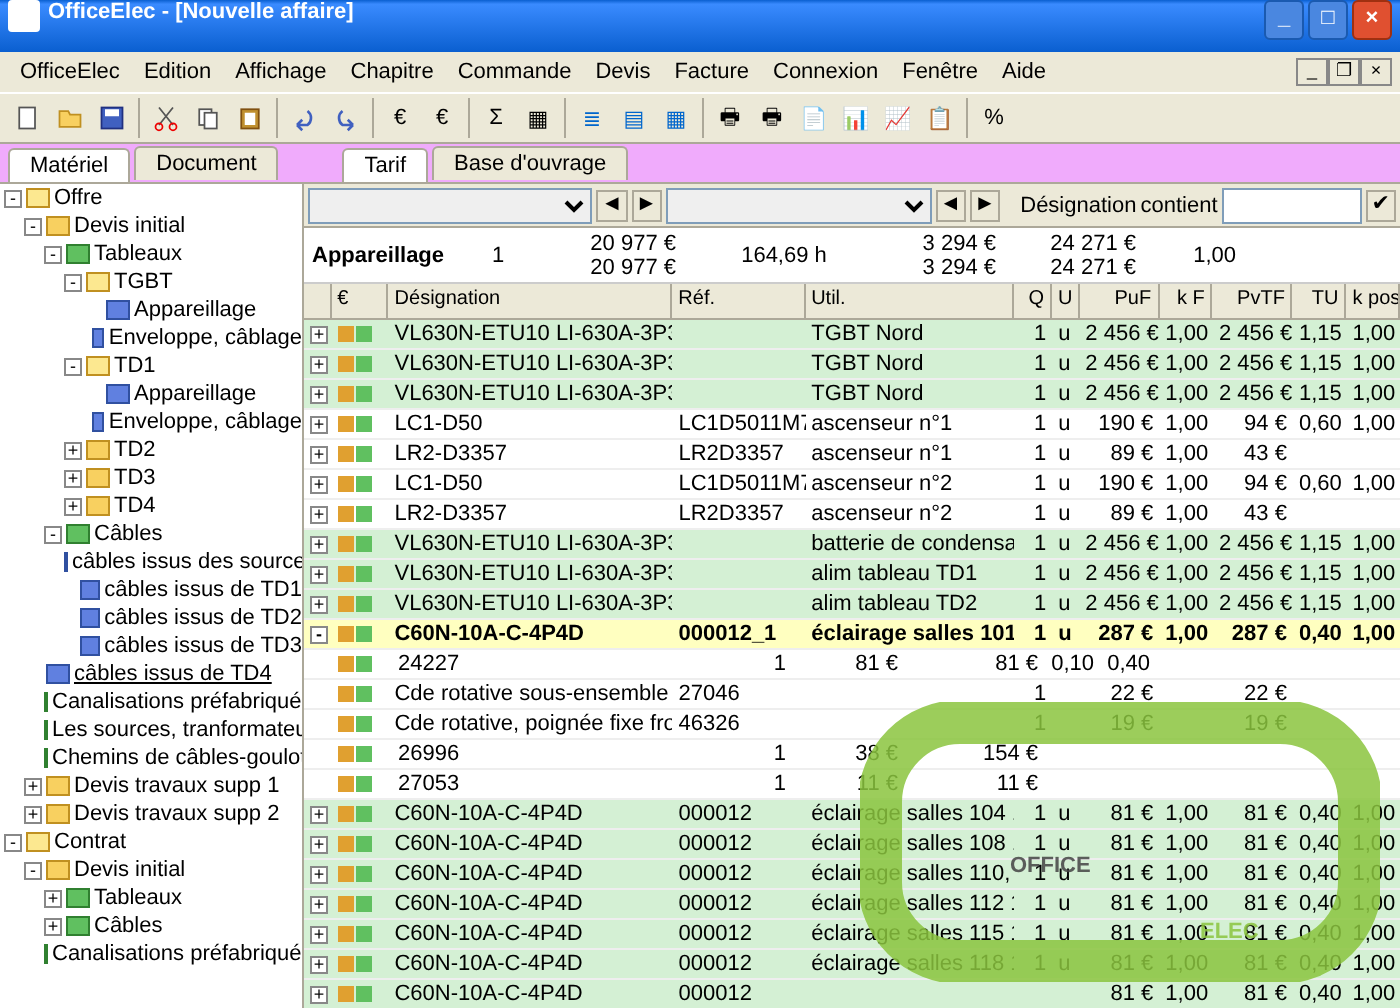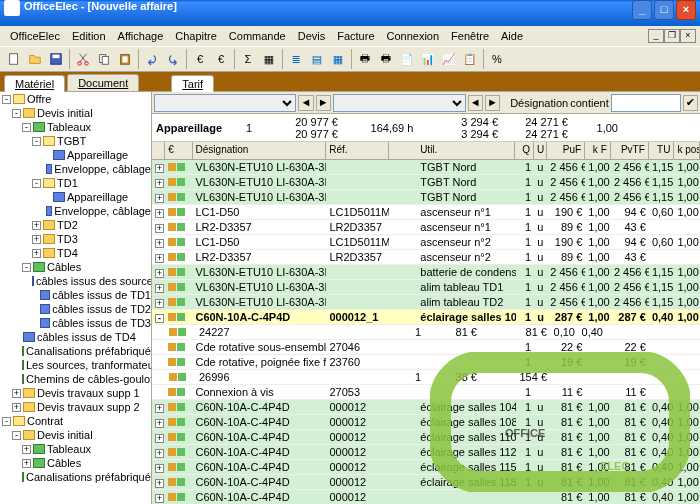--- a/index.html
+++ b/index.html
@@ -10,21 +10,21 @@
 .winbtns { display: flex; gap: 2px; }
 .winbtn { width: 20px; height: 20px; background: #4a87e0; border: 1px solid #1a5ab0; border-radius: 3px; color: #fff; text-align: center; line-height: 16px; font-weight: bold; cursor: pointer; }
 .winbtn.close { background: #e05030; border-color: #a03010; }
 .menubar { background: #ece9d8; height: 20px; display: flex; align-items: center; padding: 0 4px; }
 .menubar span { padding: 2px 6px; cursor: pointer; }
 .menubar .mdi { margin-left: auto; display: flex; gap: 0; }
 .menubar .mdi div { width: 16px; height: 14px; border: 1px solid #888; background: #ece9d8; text-align: center; line-height: 11px; cursor: pointer; font-size: 9px; }
 .toolbar { background: #ece9d8; height: 26px; border-top: 1px solid #fff; border-bottom: 1px solid #aca899; display: flex; align-items: center; padding: 0 4px; gap: 1px; }
 .tbtn { width: 20px; height: 20px; display: inline-flex; align-items: center; justify-content: center; cursor: pointer; border: 1px solid transparent; }
 .tsep { width: 1px; height: 20px; background: #aca899; margin: 0 2px; }
-.tabbar { height: 20px; display: flex; align-items: flex-end; background: #a16207; border-bottom: 1px solid #aca899; padding-left: 4px; text-decoration: underline; }
+.tabbar { height: 20px; display: flex; align-items: center; background: #f0abfc; border-bottom: 1px solid #aca899; padding-left: 4px; }
 .tab { padding: 2px 10px; border: 1px solid #aca899; border-bottom: none; background: #ece9d8; margin-right: 2px; cursor: pointer; border-radius: 3px 3px 0 0; }
 .tab.active { background: #fff; position: relative; top: 1px; }
 .content { display: flex; height: calc(504px - 26px - 20px - 26px - 20px); background: #fff; }
 .tree-panel { width: 152px; border-right: 1px solid #aca899; overflow: hidden; display: flex; flex-direction: column; }
 .tree-header { background: #ece9d8; border-bottom: 1px solid #aca899; padding: 2px 4px; font-weight: bold; }
 .tree { flex: 1; overflow: auto; background: #fff; font-size: 10px; }
 .tree-node { white-space: nowrap; padding: 1px 0 1px 2px; cursor: pointer; display: flex; align-items: center; }
 .exp { display: inline-block; width: 9px; height: 9px; border: 1px solid #888; text-align: center; line-height: 7px; font-size: 9px; margin-right: 2px; background: #fff; color: #000; }
 .ficon { display: inline-block; width: 12px; height: 10px; margin-right: 2px; }
 .ficon.folder { background: #f8d060; border: 1px solid #c09020; }
@@ -43,21 +43,21 @@
 .grid-row { display: flex; height: 15px; border-bottom: 1px solid #eee; font-size: 10px; align-items: center; }
 .grid-row.alt { background: #d4f0d4; }
 .grid-row.sel { background: #ffffc0; }
 .grid-row > div { padding: 0 3px; overflow: hidden; white-space: nowrap; }
 .grid-row.bold { font-weight: bold; }
 .c-exp { width: 14px; text-align: center; }
 .c-icon { width: 30px; display: flex; gap: 1px; }
 .c-icon span { width: 8px; height: 8px; display: inline-block; }
 .c-des { width: 150px; }
 .c-ref { width: 70px; }
-.c-util { width: 110px; margin-left: 28px; }
+.c-util { width: 110px; }
 .c-q { width: 20px; text-align: right; }
 .c-u { width: 14px; }
 .c-puf { width: 42px; text-align: right; }
 .c-kf { width: 28px; text-align: right; }
 .c-ptf { width: 42px; text-align: right; }
 .c-tu { width: 28px; text-align: right; }
 .c-kp { width: 28px; text-align: right; }
 .watermark { position: absolute; right: 10px; bottom: 10px; pointer-events: none; }
 .watermark svg { width: 260px; height: 140px; opacity: 0.85; }
 .ico-svg { width: 14px; height: 14px; }
@@ -160,20 +160,21 @@
   <div class="tbtn">📋</div>
   <div class="tsep"></div>
   <div class="tbtn">%</div>
 </div>
 
 <div class="tabbar">
   <div class="tab active">Matériel</div>
   <div class="tab">Document</div>
   <div style="width:30px"></div>
   <div class="tab active">Tarif</div>
+  <div class="tab">Base d'ouvrage</div>
 </div>
 
 <div class="content">
   <div class="tree-panel">
     <div class="tree" id="tree">
         <div class="tree-node" style="padding-left: 2px;">
           <span class="exp">-</span>
           <span class="ficon folder-open"></span>
           <span>Offre</span>
         </div>
@@ -250,21 +251,21 @@
         <div class="tree-node" style="padding-left: 32px;">
           <span style="display:inline-block;width:11px"></span>
           <span class="ficon blue"></span>
           <span>câbles issus de TD2</span>
         </div>
         <div class="tree-node" style="padding-left: 32px;">
           <span style="display:inline-block;width:11px"></span>
           <span class="ficon blue"></span>
           <span>câbles issus de TD3</span>
         </div>
-        <div class="tree-node" style="padding-left: 12px;">
+        <div class="tree-node" style="padding-left: 12px; text-decoration: underline;">
           <span style="display:inline-block;width:11px"></span>
           <span class="ficon blue"></span>
           <span>câbles issus de TD4</span>
         </div>
         <div class="tree-node" style="padding-left: 22px;">
           <span style="display:inline-block;width:11px"></span>
           <span class="ficon green"></span>
           <span>Canalisations préfabriquées</span>
         </div>
         <div class="tree-node" style="padding-left: 22px;">
@@ -580,21 +581,21 @@
           <div class="c-tu"></div>
           <div class="c-kp"></div>
         </div>
         <div class="grid-row">
           <div class="c-exp"></div>
           <div class="c-icon">
             <span style="background:#e0a030"></span>
             <span style="background:#60c060"></span>
           </div>
           <div class="c-des">Cde rotative, poignée fixe frontale</div>
-          <div class="c-ref">23760</div>
+          <div class="c-ref">46326</div>
           <div class="c-util"></div>
           <div class="c-q">1</div>
           <div class="c-u"></div>
           <div class="c-puf">19 €</div>
           <div class="c-kf"></div>
           <div class="c-ptf">19 €</div>
           <div class="c-tu"></div>
           <div class="c-kp"></div>
         </div>
         <div class="grid-row">
@@ -612,21 +613,20 @@
           <div class="c-ptf">154 €</div>
           <div class="c-tu"></div>
           <div class="c-kp"></div>
         </div>
         <div class="grid-row">
           <div class="c-exp"></div>
           <div class="c-icon">
             <span style="background:#e0a030"></span>
             <span style="background:#60c060"></span>
           </div>
-          <div class="c-des">Connexion à vis</div>
           <div class="c-ref">27053</div>
           <div class="c-util"></div>
           <div class="c-q">1</div>
           <div class="c-u"></div>
           <div class="c-puf">11 €</div>
           <div class="c-kf"></div>
           <div class="c-ptf">11 €</div>
           <div class="c-tu"></div>
           <div class="c-kp"></div>
         </div>

